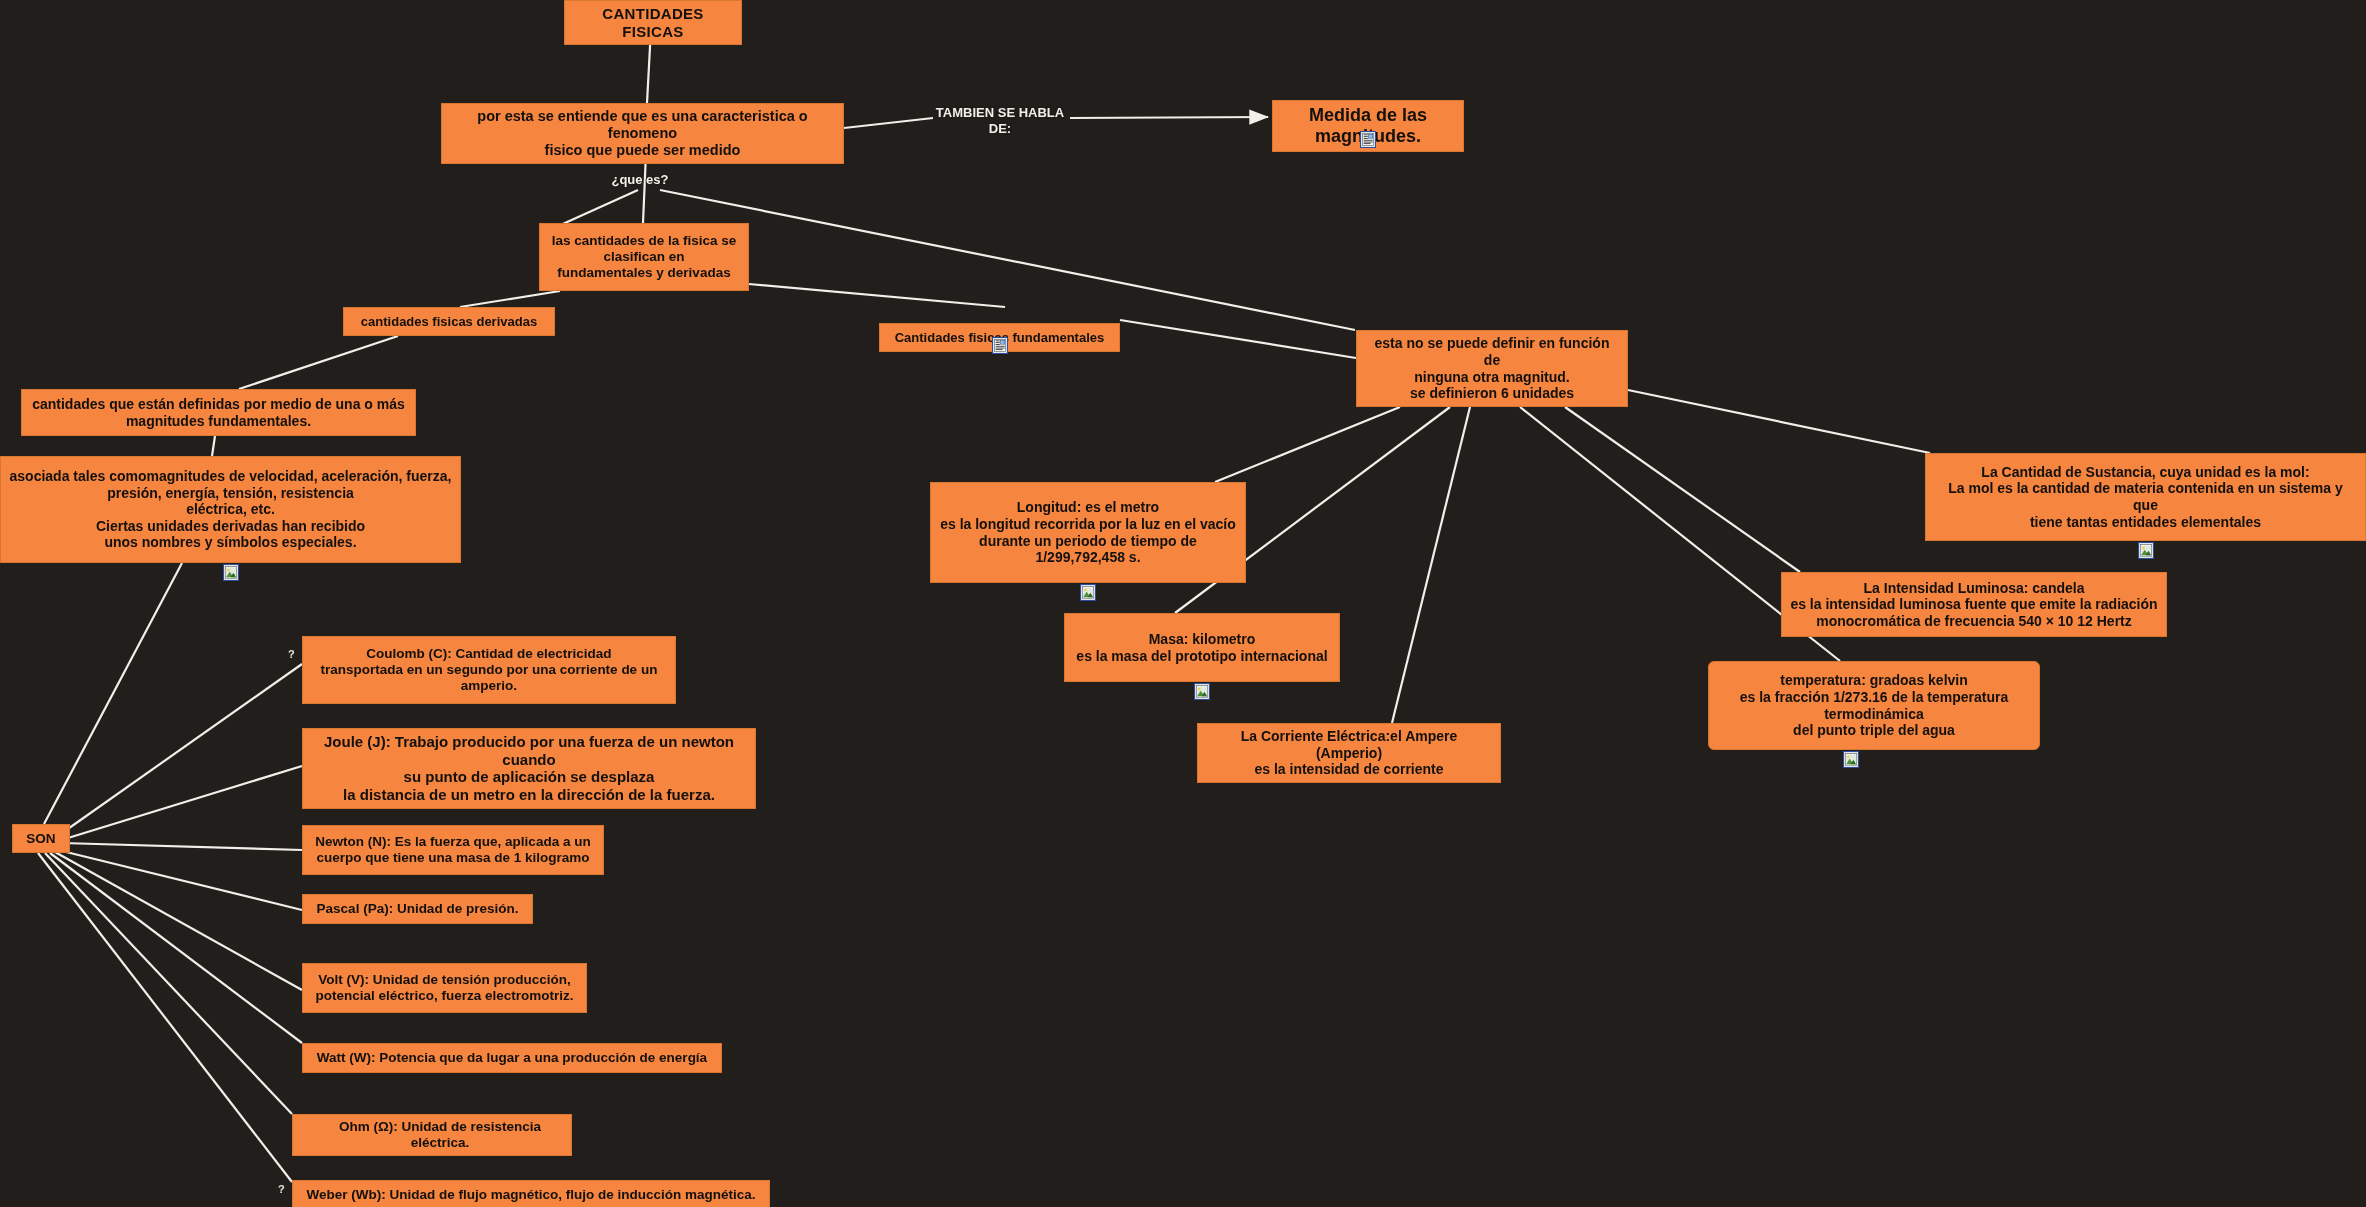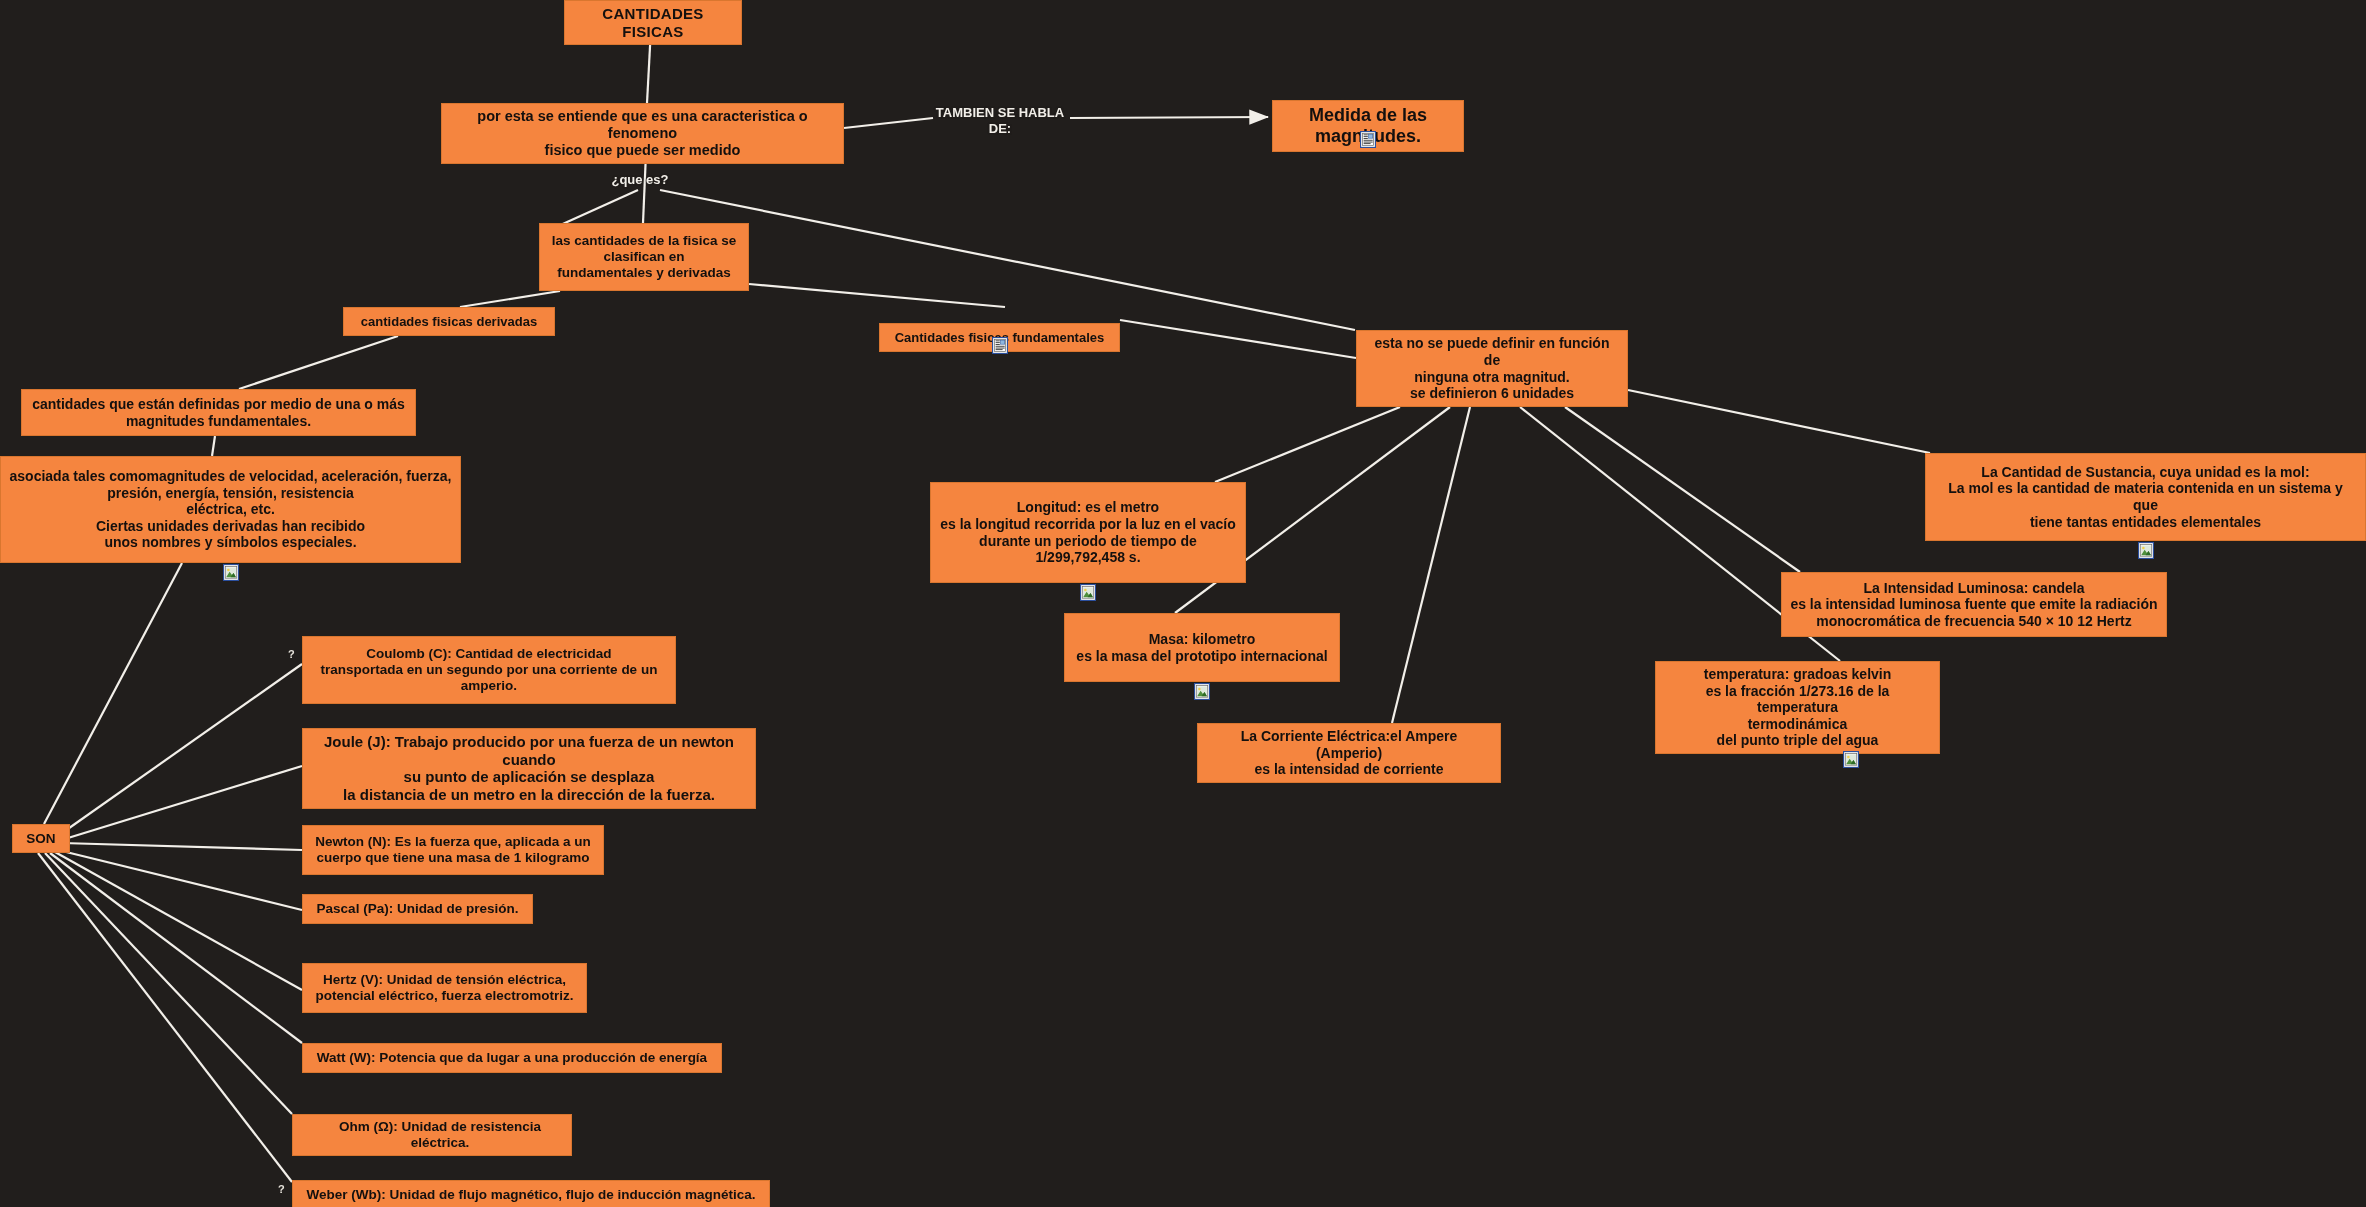--- a/index.html
+++ b/index.html
@@ -179,21 +179,21 @@
       <div class="img-icon" style="left: 1194px; top: 683px;"><svg viewBox="0 0 16 17" width="16" height="17">
           <rect x="0.5" y="0.5" width="15" height="16" fill="#f7f7f2" stroke="#2b4f9e" stroke-width="1.2"></rect>
           <rect x="2.3" y="2.6" width="11.4" height="11.6" fill="#ffffff" stroke="#6a6a6a" stroke-width="0.7"></rect>
           <rect x="3.1" y="3.4" width="9.8" height="10" fill="#dfe9dc"></rect>
           <circle cx="5.4" cy="5.9" r="1.25" fill="#f2d14b"></circle>
           <polygon points="3.2,13.3 6.6,7.7 9.0,11.0 10.5,9.1 12.9,13.3" fill="#4f8f3c"></polygon>
           <polygon points="7.6,13.3 10.5,8.9 12.9,13.3" fill="#2f6b27"></polygon>
         </svg></div>
       <div class="node" style="left: 1197px; top: 723px; width: 304px; min-height: 47px; font-size: 14px;">La Corriente Eléctrica:el Ampere (Amperio)
 es la intensidad de corriente</div>
-      <div class="node" style="left: 1655px; top: 661px; width: 285px; min-height: 89px; font-size: 14px;">temperatura: gradoas kelvin
+      <div class="node" style="left: 1708px; top: 661px; width: 332px; min-height: 89px; font-size: 14px; border-radius: 6px;">temperatura: gradoas kelvin
 es la fracción 1/273.16 de la temperatura
 termodinámica
 del punto triple del agua</div>
       <div class="img-icon" style="left: 1842.5px; top: 751px;"><svg viewBox="0 0 16 17" width="16" height="17">
           <rect x="0.5" y="0.5" width="15" height="16" fill="#f7f7f2" stroke="#2b4f9e" stroke-width="1.2"></rect>
           <rect x="2.3" y="2.6" width="11.4" height="11.6" fill="#ffffff" stroke="#6a6a6a" stroke-width="0.7"></rect>
           <rect x="3.1" y="3.4" width="9.8" height="10" fill="#dfe9dc"></rect>
           <circle cx="5.4" cy="5.9" r="1.25" fill="#f2d14b"></circle>
           <polygon points="3.2,13.3 6.6,7.7 9.0,11.0 10.5,9.1 12.9,13.3" fill="#4f8f3c"></polygon>
           <polygon points="7.6,13.3 10.5,8.9 12.9,13.3" fill="#2f6b27"></polygon>
@@ -215,21 +215,21 @@
       <div class="node" style="left: 12px; top: 824px; width: 58px; min-height: 29px; font-size: 13.5px;">SON</div>
       <div class="node" style="left: 302px; top: 636px; width: 374px; min-height: 68px; font-size: 13.5px;">Coulomb (C): Cantidad de electricidad
 transportada en un segundo por una corriente de un
 amperio.</div>
       <div class="node" style="left: 302px; top: 728px; width: 454px; min-height: 68px; font-size: 15px;">Joule (J): Trabajo producido por una fuerza de un newton cuando
 su punto de aplicación se desplaza
 la distancia de un metro en la dirección de la fuerza.</div>
       <div class="node" style="left: 302px; top: 825px; width: 302px; min-height: 50px; font-size: 13.5px;">Newton (N): Es la fuerza que, aplicada a un
 cuerpo que tiene una masa de 1 kilogramo</div>
       <div class="node" style="left: 302px; top: 894px; width: 231px; min-height: 30px; font-size: 13.5px;">Pascal (Pa): Unidad de presión.</div>
-      <div class="node" style="left: 302px; top: 963px; width: 285px; min-height: 50px; font-size: 13.5px;">Hertz (V): Unidad de tensión eléctrica,
+      <div class="node" style="left: 302px; top: 963px; width: 285px; min-height: 50px; font-size: 13.5px;">Volt (V): Unidad de tensión producción,
 potencial eléctrico, fuerza electromotriz.</div>
       <div class="node" style="left: 302px; top: 1043px; width: 420px; min-height: 30px; font-size: 13.5px;">Watt (W): Potencia que da lugar a una producción de energía</div>
       <div class="node" style="left: 292px; top: 1114px; width: 280px; min-height: 30px; font-size: 13.5px; padding-left: 24px;">Ohm (Ω): Unidad de resistencia eléctrica.</div>
       <div class="node" style="left: 292px; top: 1180px; width: 478px; min-height: 30px; font-size: 13.5px;">Weber (Wb): Unidad de flujo magnético, flujo de inducción magnética.</div>
     </div>
   <div id="labels-group">
       <div class="link-label" style="left: 930px; top: 105px; width: 140px; font-size: 13px;">TAMBIEN SE HABLA
 DE:</div>
       <div class="link-label" style="left: 600px; top: 172px; width: 80px; font-size: 13px;">¿que es?</div>
     </div>

